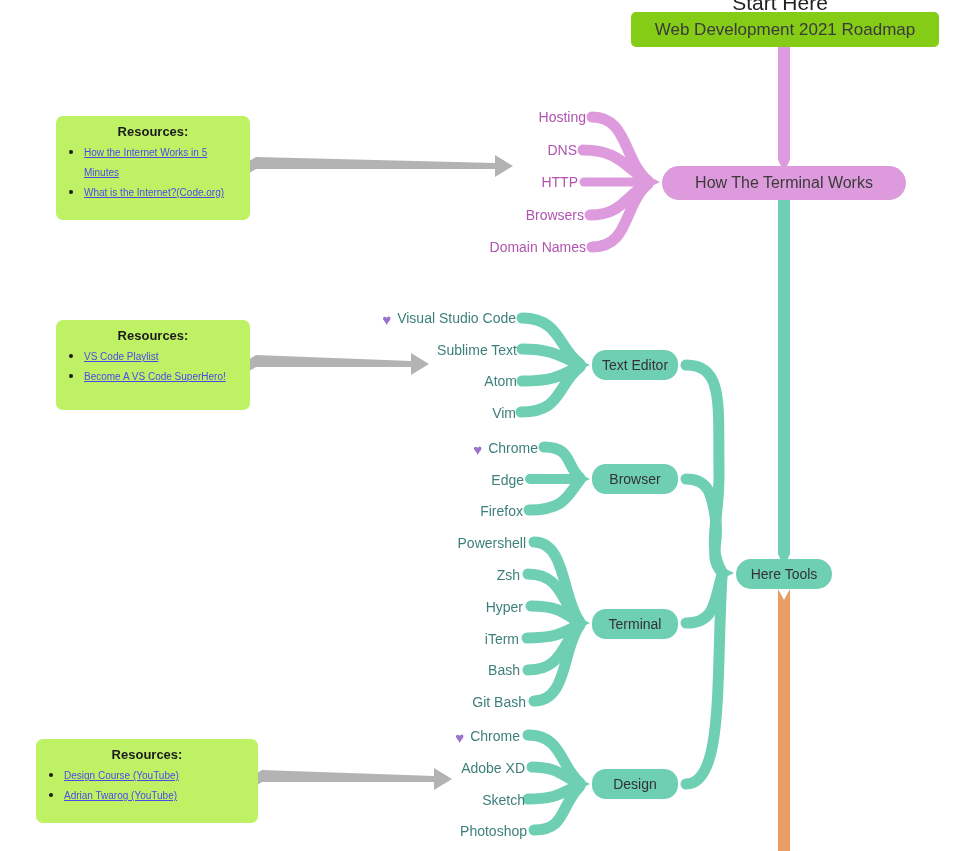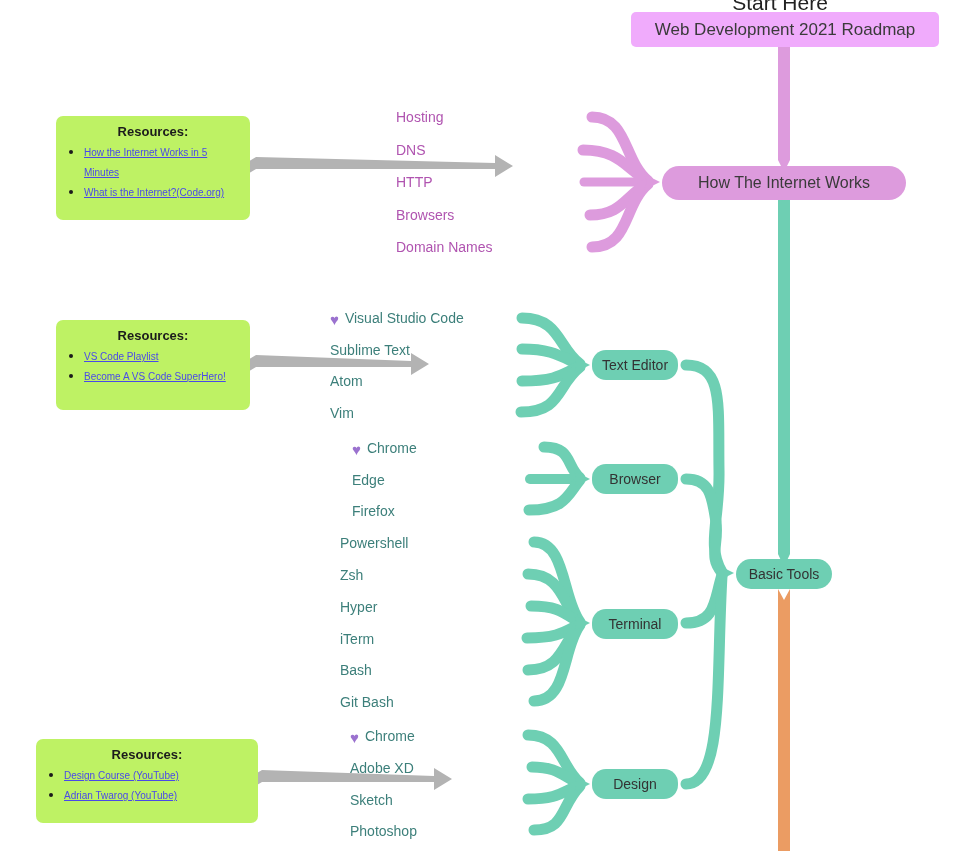--- a/index.html
+++ b/index.html
@@ -28,21 +28,21 @@
   
   .node{
     position:absolute;
     display:flex;align-items:center;justify-content:center;
     box-sizing:border-box;
     color:#333333;
     white-space:nowrap;
   }
   .node.root{
     left:631px;top:12px;width:308px;height:35px;
-    background:#f0abfc;border-radius:5px;
+    background:#84cc16;border-radius:5px;
     font-size:17px;color:#3a3a3a;
   }
   .node.internet{
     left:662px;top:166px;width:244px;height:34px;
     background:#dd9bdd;border-radius:17px;
     font-size:16px;color:#3a3a3a;
   }
   .node.basictools{
     left:736px;top:559px;width:96px;height:30px;
     background:#6ecfb3;border-radius:15px;
@@ -56,21 +56,21 @@
   .node.cat-browser{left:592px;top:464px;width:86px;height:30px;}
   .node.cat-terminal{left:592px;top:609px;width:86px;height:30px;}
   .node.cat-design{left:592px;top:769px;width:86px;height:30px;}
 
   
   .leaf{
     position:absolute;
     font-size:14px;
     white-space:nowrap;
     text-align:right;
-    display:flex;align-items:center;
+    display:flex;align-items:center;justify-content:flex-end;
     height:18px;
   }
   .leaf.purple{color:#b054b0;}
   .leaf.teal{color:#3c7f7a;}
   .heart{
     display:inline-block;
     margin-right:6px;
     color:#9b72cf;
     font-size:15px;
     line-height:1;
@@ -193,25 +193,25 @@
     </g>
   </svg>
 
   <div class="start-here">Start Here</div>
 
   <div class="node root">
     <span>Web Development 2021 Roadmap</span>
   </div>
 
   <div class="node internet">
-    <span>How The Internet Works</span>
+    <span>How The Terminal Works</span>
   </div>
 
   <div class="node basictools">
-    <span>Basic Tools</span>
+    <span>Here Tools</span>
   </div>
 
   <div class="node cat cat-texteditor">
     <span>Text Editor</span>
   </div>
   <div class="node cat cat-browser">
     <span>Browser</span>
   </div>
   <div class="node cat cat-terminal">
     <span>Terminal</span>

